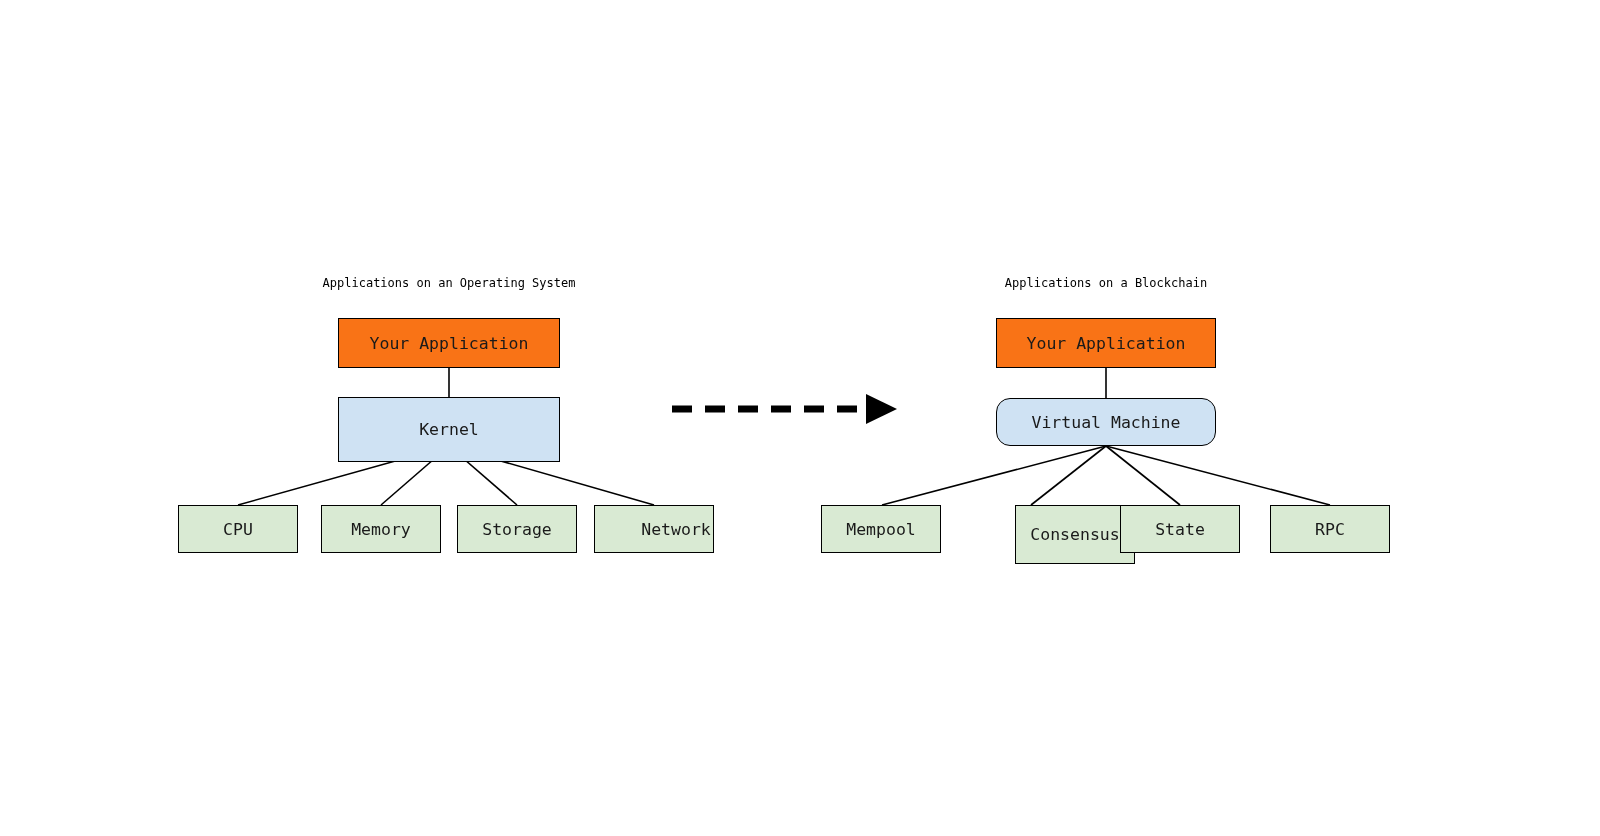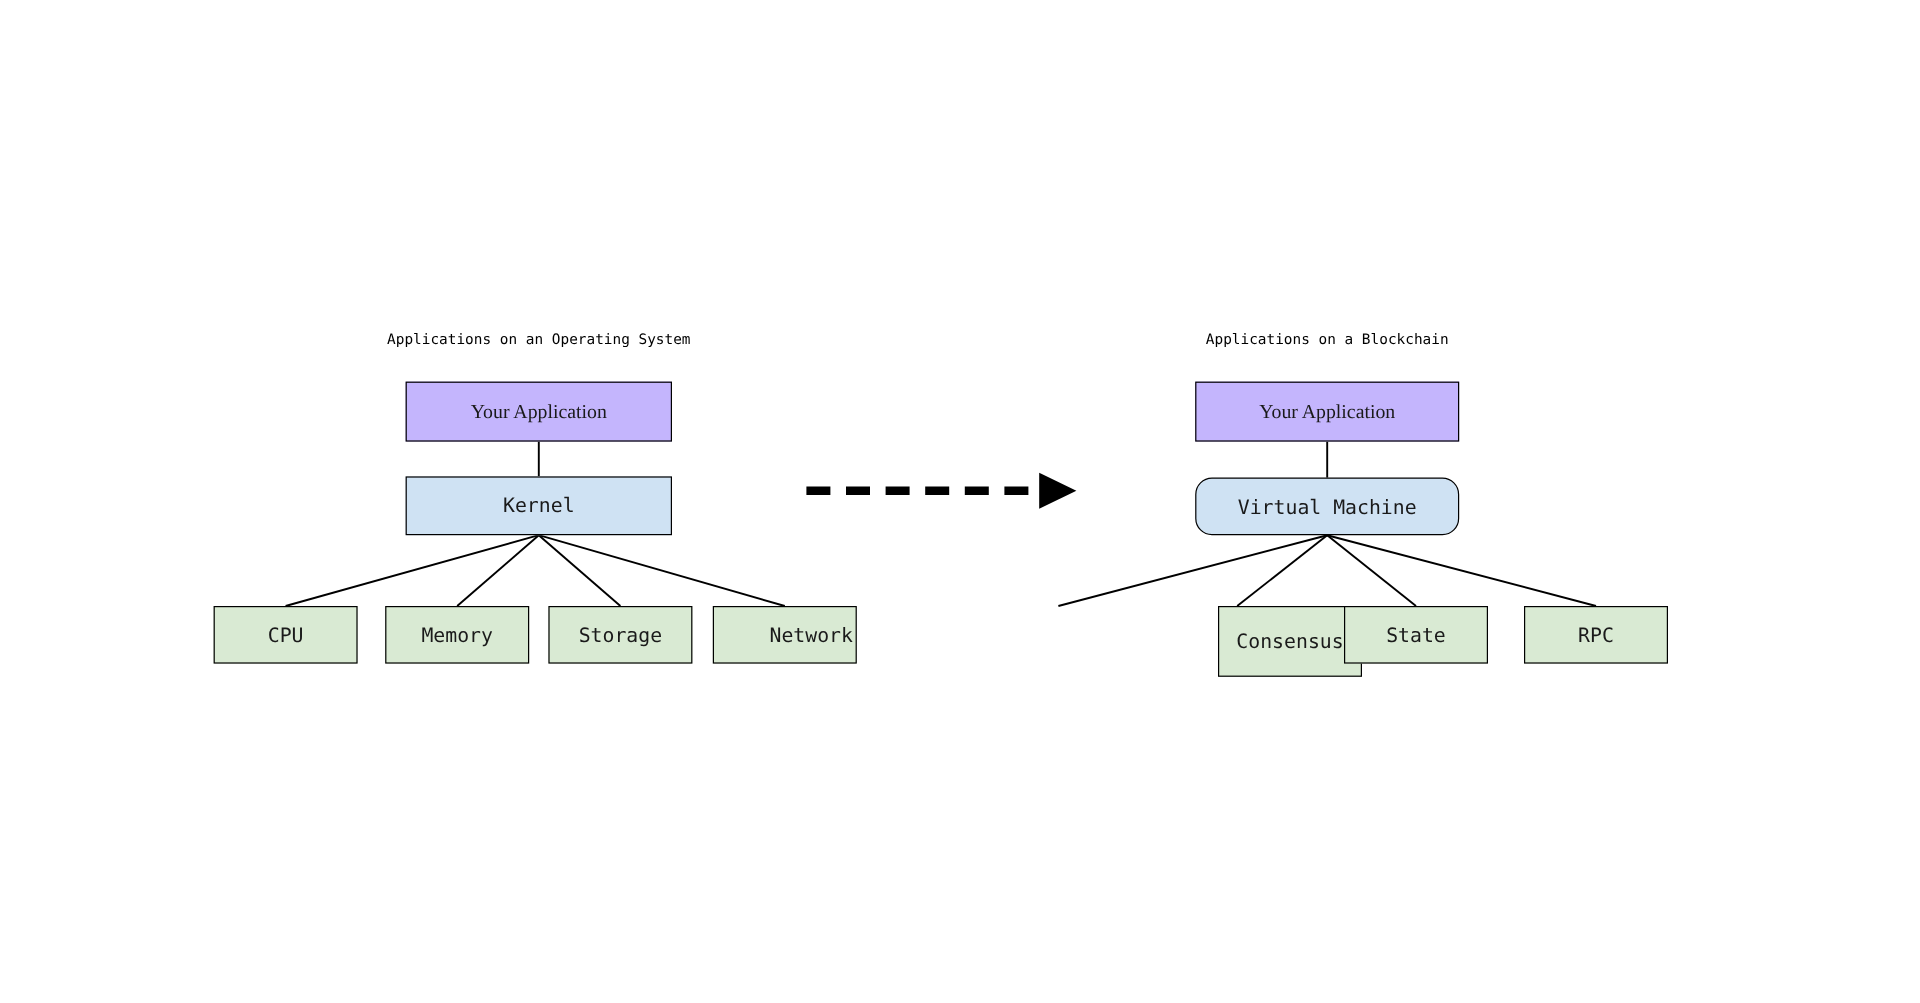--- a/index.html
+++ b/index.html
@@ -49,21 +49,21 @@
     border: 1.6px solid #000000;
     display: flex;
     align-items: center;
     justify-content: center;
     font-family: "DejaVu Sans Mono", "Liberation Mono", monospace;
     font-size: 16.5px;
     color: #1a1a1a;
     white-space: nowrap;
   }
 
-  .node-app    { background: #c4b5fd; font-family: Liberation Serif, serif; }
+  .node-app    { background: #f97316; }
   .node-kernel { background: #CFE2F3; }
   .node-leaf   { background: #D9EAD3; }
 </style>
 </head>
 <body>
 
 <div id="canvas">
 
   <svg class="diagram-svg" viewBox="0 0 1600 836">
 
@@ -82,36 +82,37 @@
     <g>
       <line x1="672" y1="409" x2="872" y2="409" stroke="#000000" stroke-width="7" stroke-dasharray="20 13" stroke-linecap="butt"></line>
       <polygon points="866,394 897,409 866,424" fill="#000000"></polygon>
     </g>
   </svg>
 
   <div class="panel-title" style="left:449px; top:276px;">Applications on an Operating System</div>
 
   <div class="node-box node-app" style="left:338px; top:318px; width:222px; height:50px;">Your Application</div>
 
-  <div class="node-box node-kernel" style="left:338px; top:397px; width:222px; height:49px;">Kernel</div>
+  <div class="node-box node-kernel" style="left:338px; top:397px; width:222px; height:65px;">Kernel</div>
 
   <div class="node-box node-leaf" style="left:178px; top:505px; width:120px; height:48px;">CPU</div>
 
   <div class="node-box node-leaf" style="left:321px; top:505px; width:120px; height:48px;">Memory</div>
 
   <div class="node-box node-leaf" style="left:457px; top:505px; width:120px; height:48px;">Storage</div>
 
   <div class="node-box node-leaf" style="left:594px; top:505px; width:120px; height:48px;padding-left:44px;">Network</div>
 
   <div class="panel-title" style="left:1106px; top:276px;">Applications on a Blockchain</div>
 
   <div class="node-box node-app" style="left:996px; top:318px; width:220px; height:50px;">Your Application</div>
 
   <div class="node-box node-kernel" style="left:996px; top:398px; width:220px; height:48px;border-radius:14px;">Virtual Machine</div>
 
+  <div class="node-box node-leaf" style="left:821px; top:505px; width:120px; height:48px;">Mempool</div>
 
   <div class="node-box node-leaf" style="left:971px; top:505px; width:120px; height:59px;margin-left:44px;">Consensus</div>
 
   <div class="node-box node-leaf" style="left:1120px; top:505px; width:120px; height:48px;">State</div>
 
   <div class="node-box node-leaf" style="left:1270px; top:505px; width:120px; height:48px;">RPC</div>
 
 </div>
 
 </body></html>

